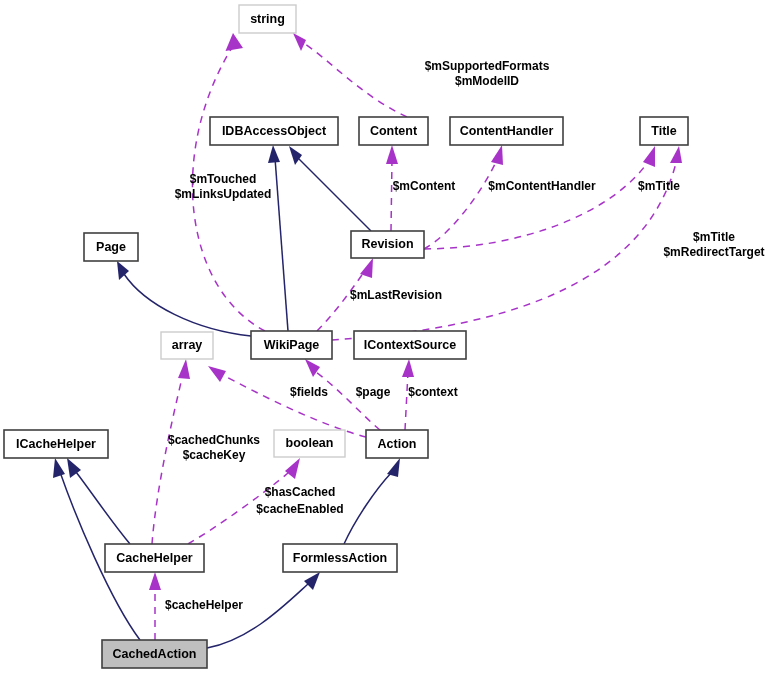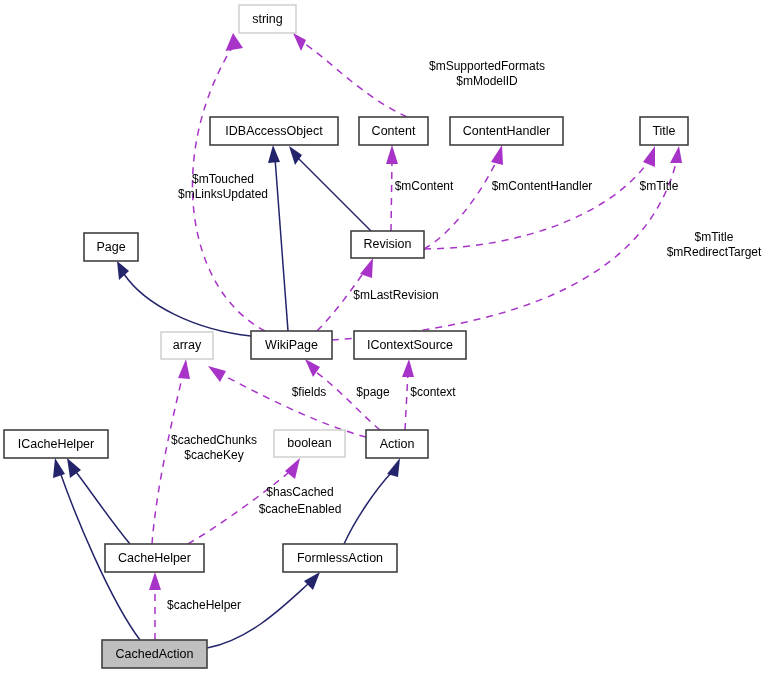--- a/index.html
+++ b/index.html
@@ -10,20 +10,21 @@
   body {
     width: 772px;
     height: 675px;
     font-family: "Liberation Sans", sans-serif;
     overflow: hidden;
   }
   #diagram-root {
     position: relative;
     width: 772px;
     height: 675px;
+    font-weight: bold;
   }
   svg.uml-canvas {
     display: block;
     width: 772px;
     height: 675px;
   }
   .node-rect {
     fill: #ffffff;
     stroke: #404040;
     stroke-width: 1.6;

